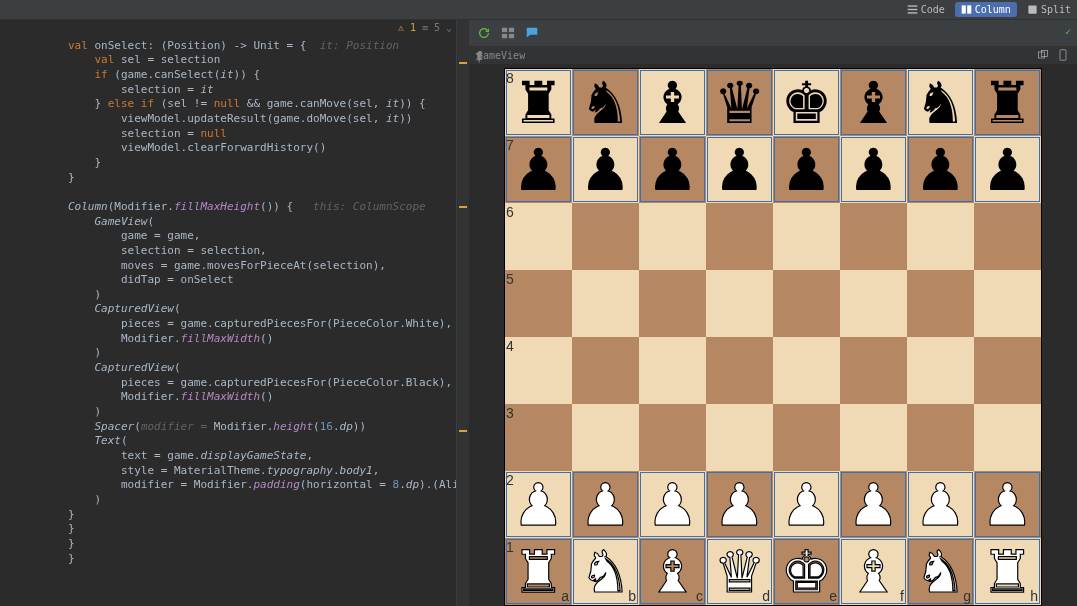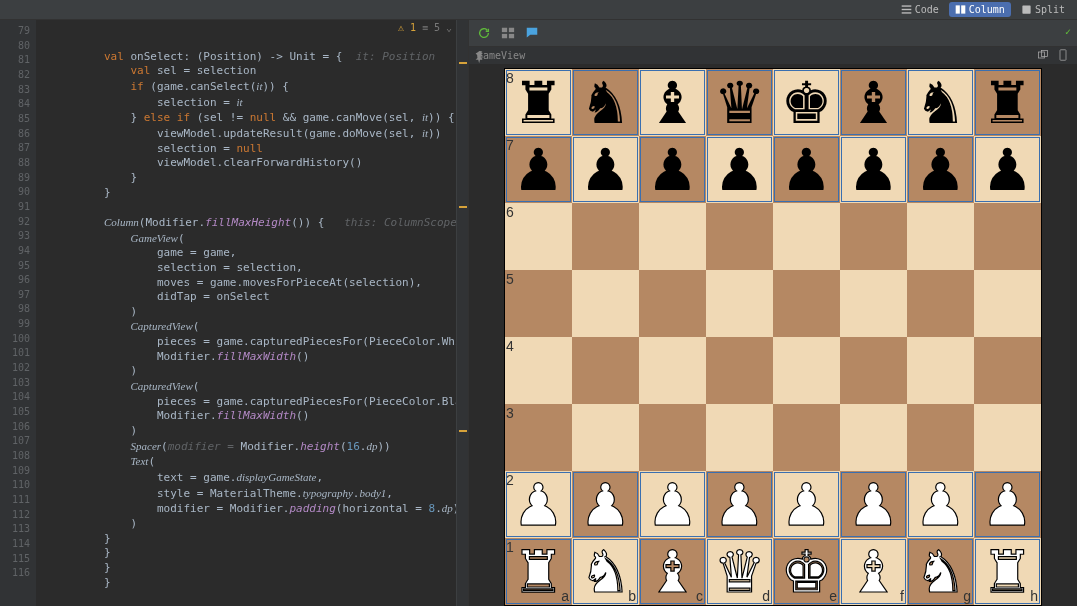--- a/index.html
+++ b/index.html
@@ -14,21 +14,21 @@
   display: flex;
   flex-direction: column;
 }
 .titlebar {
   height: 20px;
   background: #3c3f41;
   border-bottom: 1px solid #323232;
   display: flex;
   justify-content: flex-end;
   align-items: center;
-  padding: 0 6px;
+  padding: 0 0;
   gap: 4px;
 }
 .view-mode {
   display: flex;
   align-items: center;
   gap: 3px;
   padding: 2px 6px;
   color: #bbbbbb;
   font-size: 10px;
   cursor: pointer;
@@ -50,38 +50,38 @@
   background: #313335;
   color: #606366;
   text-align: right;
   padding: 4px 6px 0 0;
   font-size: 10px;
   line-height: 14.65px;
   flex-shrink: 0;
 }
 .code {
   flex: 1;
-  padding: 15px 0 0 4px;
+  padding: 4px 0 0 4px;
   font-size: 11px;
   line-height: 14.65px;
   white-space: pre;
   overflow: hidden;
 }
 .badges {
   position: absolute;
   top: 2px;
   right: 16px;
   display: flex;
   gap: 6px;
   font-size: 10px;
 }
 .wrn { color: #d6a23a; }
 .hint { color: #787878; }
 .kw { color: #cc7832; }
-.it { font-style: italic; color: #a9b7c6; font-family: Liberation Serif, serif; }
+.it { font-style: italic; color: #a9b7c6; }
 .itfn { font-style: italic; color: #b389c5; }
 .undr { color: #a9b7c6; }
 .num { color: #6897bb; }
 .op  { color: #a9b7c6; }
 .hinttxt { color: #606366; font-style: italic; }
 .rmark {
   position: absolute;
   top: 0;
   right: 0;
   width: 12px;
@@ -236,59 +236,20 @@
     <svg viewBox="0 0 16 16" fill="#bbbbbb">
         <rect x="2" y="2" width="12" height="12" rx="1"></rect>
       </svg>
     <span>Split</span>
   </div>
 </div>
 
 <div class="main">
 
   <div class="editor">
-    <div class="gutter" id="gutter">79
-80
-81
-82
-83
-84
-85
-86
-87
-88
-89
-90
-91
-92
-93
-94
-95
-96
-97
-98
-99
-100
-101
-102
-103
-104
-105
-106
-107
-108
-109
-110
-111
-112
-113
-114
-115
-116
-</div>
     <div class="code" id="code"><div style="padding-left:64px">&nbsp;</div><div style="padding-left:64px"><span class="kw">val</span> <span class="op">onSelect: (Position) -&gt; Unit = {</span>  <span class="hinttxt">it: Position</span></div><div style="padding-left:64px">    <span class="kw">val</span> sel = <span class="undr">selection</span></div><div style="padding-left:64px">    <span class="kw">if</span> (game.canSelect(<span class="it">it</span>)) {</div><div style="padding-left:64px">        <span class="undr">selection</span> = <span class="it">it</span></div><div style="padding-left:64px">    } <span class="kw">else if</span> (sel != <span class="kw">null</span> &amp;&amp; game.canMove(<span class="undr">sel</span>, <span class="it">it</span>)) {</div><div style="padding-left:64px">        viewModel.updateResult(game.doMove(<span class="undr">sel</span>, <span class="it">it</span>))</div><div style="padding-left:64px">        <span class="undr">selection</span> = <span class="kw">null</span></div><div style="padding-left:64px">        viewModel.clearForwardHistory()</div><div style="padding-left:64px">    }</div><div style="padding-left:64px">}</div><div style="padding-left:64px">&nbsp;</div><div style="padding-left:64px"><span class="it">Column</span>(Modifier.<span class="itfn">fillMaxHeight</span>()) <span class="op">{</span>   <span class="hinttxt">this: ColumnScope</span></div><div style="padding-left:64px">    <span class="it">GameView</span>(</div><div style="padding-left:64px">        game = game,</div><div style="padding-left:64px">        selection = <span class="undr">selection</span>,</div><div style="padding-left:64px">        moves = game.movesForPieceAt(<span class="undr">selection</span>),</div><div style="padding-left:64px">        didTap = onSelect</div><div style="padding-left:64px">    )</div><div style="padding-left:64px">    <span class="it">CapturedView</span>(</div><div style="padding-left:64px">        pieces = game.capturedPiecesFor(PieceColor.White),</div><div style="padding-left:64px">        Modifier.<span class="itfn">fillMaxWidth</span>()</div><div style="padding-left:64px">    )</div><div style="padding-left:64px">    <span class="it">CapturedView</span>(</div><div style="padding-left:64px">        pieces = game.capturedPiecesFor(PieceColor.Black),</div><div style="padding-left:64px">        Modifier.<span class="itfn">fillMaxWidth</span>()</div><div style="padding-left:64px">    )</div><div style="padding-left:64px">    <span class="it">Spacer</span>(<span class="hinttxt">modifier = </span>Modifier.<span class="itfn">height</span>(<span class="num">16</span>.<span class="it">dp</span>))</div><div style="padding-left:64px">    <span class="it">Text</span>(</div><div style="padding-left:64px">        text = game.<span class="it">displayGameState</span>,</div><div style="padding-left:64px">        style = MaterialTheme.<span class="it">typography</span>.<span class="it">body1</span>,</div><div style="padding-left:64px">        modifier = Modifier.<span class="itfn">padding</span>(horizontal = <span class="num">8</span>.<span class="it">dp</span>).(Alignm</div><div style="padding-left:64px">    )</div><div style="padding-left:64px">}</div><div style="padding-left:64px">}</div><div style="padding-left:64px">}</div><div style="padding-left:64px">}</div></div>
     <div class="badges">
       <span class="wrn">⚠</span>
       <span class="wrn">1</span>
       <span class="hint">≡</span>
       <span class="hint">5</span>
       <span class="hint">⌄</span>
     </div>
     <div class="rmark">
       <div style="top:42px;background:#d6a23a"></div>

